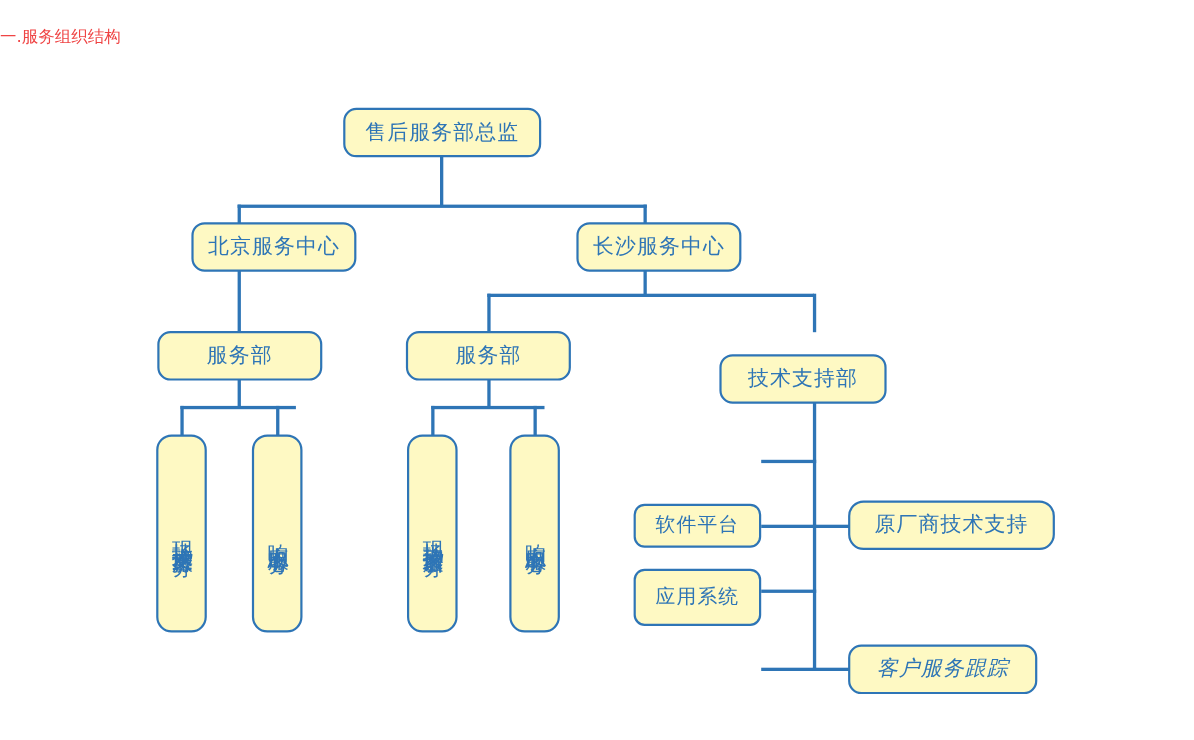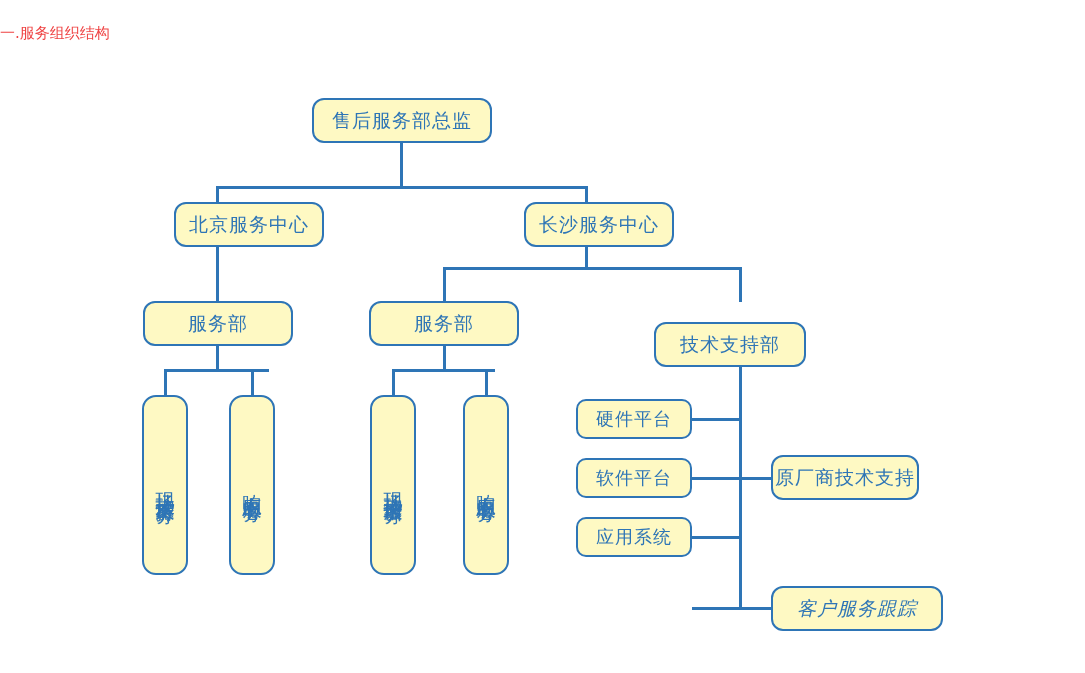--- a/index.html
+++ b/index.html
@@ -150,34 +150,31 @@
   </div>
 
   <div class="node vertical" style="left:370px; top:395px; width:46px; height:180px;">
     <span>现场支持培训服务</span>
   </div>
 
   <div class="node vertical" style="left:463px; top:395px; width:46px; height:180px;">
     <span>响应中心服务</span>
   </div>
 
-  <div class="node small" style="left:576px; top:399px; width:116px; height:40px;">
-    <span>硬件平台</span>
-  </div>
 
   <div class="node small" style="left:576px; top:458px; width:116px; height:40px;justify-content:center;">
     <span>软件平台</span>
   </div>
 
-  <div class="node small" style="left:576px; top:517px; width:116px; height:40px;">
+  <div class="node small" style="left:576px; top:517px; width:116px; height:52px;">
     <span>应用系统</span>
   </div>
 
 
-  <div class="node" style="left:771px; top:455px; width:148px; height:45px;">
+  <div class="node" style="left:771px; top:455px; width:188px; height:45px;border-radius:14px;">
     <span>原厂商技术支持</span>
   </div>
 
   <div class="node" style="left:771px; top:586px; width:172px; height:45px;font-style:italic;">
     <span>客户服务跟踪</span>
   </div>
 
 </div>
 
 </body></html>

